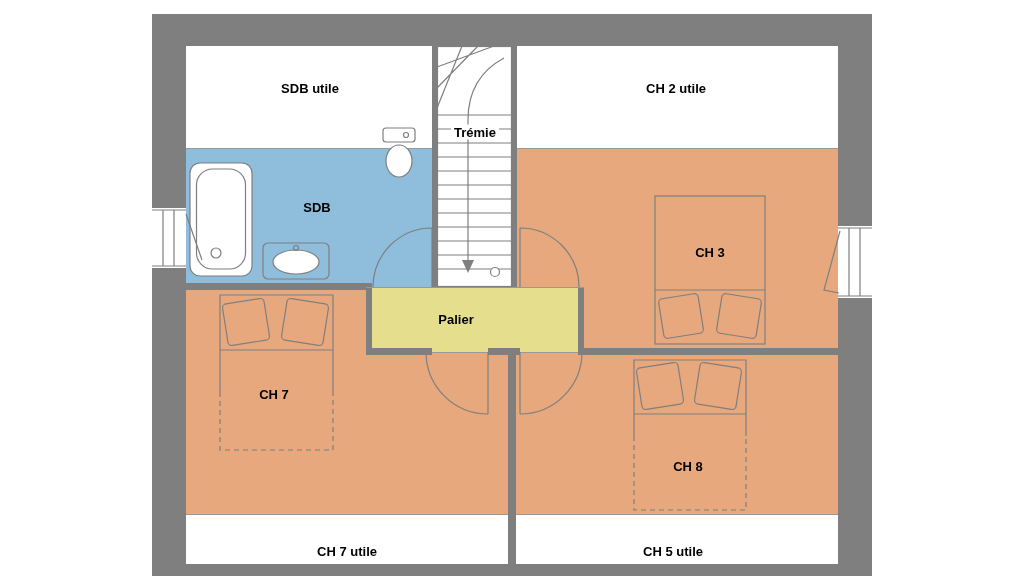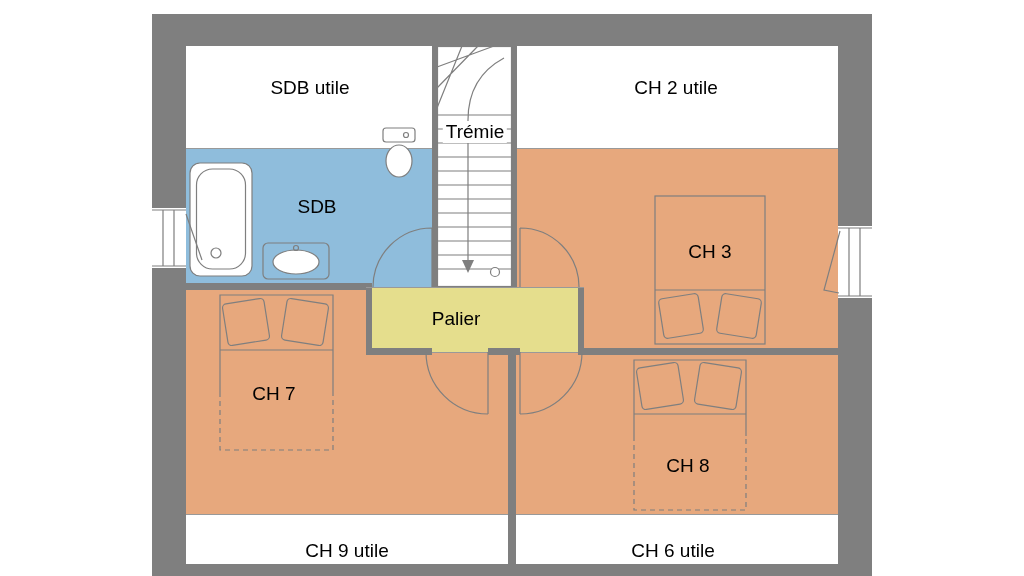--- a/index.html
+++ b/index.html
@@ -37,21 +37,21 @@
   .win-left{left:152px;top:208px;width:34px;height:60px;}
   .win-right{left:838px;top:226px;width:34px;height:72px;}
   svg.draw{position:absolute;left:0;top:0;}
   .s{stroke:var(--line);fill:none;stroke-width:1.2;}
   .sf{stroke:var(--line);fill:#ffffff;stroke-width:1.2;}
   .thin{stroke:var(--thinline);fill:none;stroke-width:1;}
   .dash{stroke-dasharray:5 4;}
   .arrowhead{fill:var(--line);stroke:none;}
   .room-label{
     position:absolute; transform:translate(-50%,-50%);
-    font-size:19px; font-weight:normal; color:var(--text); white-space:nowrap;text-align:right;
+    font-size:13px; font-weight:bold; color:var(--text); white-space:nowrap;text-align:right;
   }
   .on-stairs{background:var(--paper); padding:0 3px;}
 </style>
 </head>
 <body>
 
 <div class="plan">
 
   <div class="room room-sdb"></div>
   <div class="room room-ch2"></div>
@@ -152,16 +152,16 @@
   </svg>
 
   <span class="room-label" style="left:310px;top:88px">SDB utile</span>
   <span class="room-label" style="left:676px;top:88px">CH 2 utile</span>
   <span class="room-label on-stairs" style="left:475px;top:132px">Trémie</span>
   <span class="room-label" style="left:317px;top:207px">SDB</span>
   <span class="room-label" style="left:710px;top:252px">CH 3</span>
   <span class="room-label" style="left:456px;top:319px">Palier</span>
   <span class="room-label" style="left:274px;top:394px">CH 7</span>
   <span class="room-label" style="left:688px;top:466px">CH 8</span>
-  <span class="room-label" style="left:347px;top:551px">CH 9 utile</span>
-  <span class="room-label" style="left:673px;top:551px">CH 6 utile</span>
+  <span class="room-label" style="left:347px;top:551px">CH 7 utile</span>
+  <span class="room-label" style="left:673px;top:551px">CH 5 utile</span>
 
 </div>
 
 </body></html>

